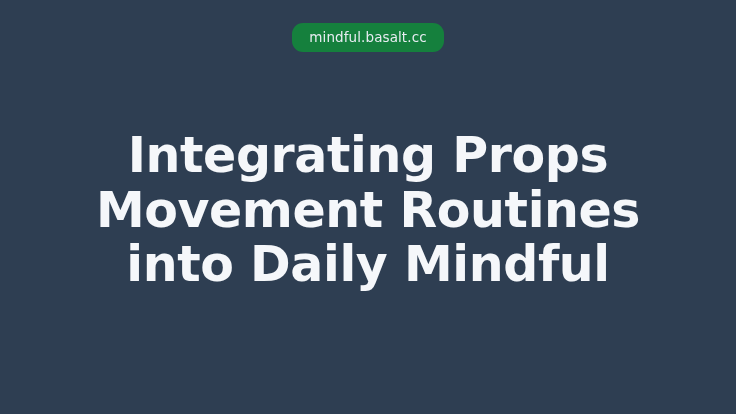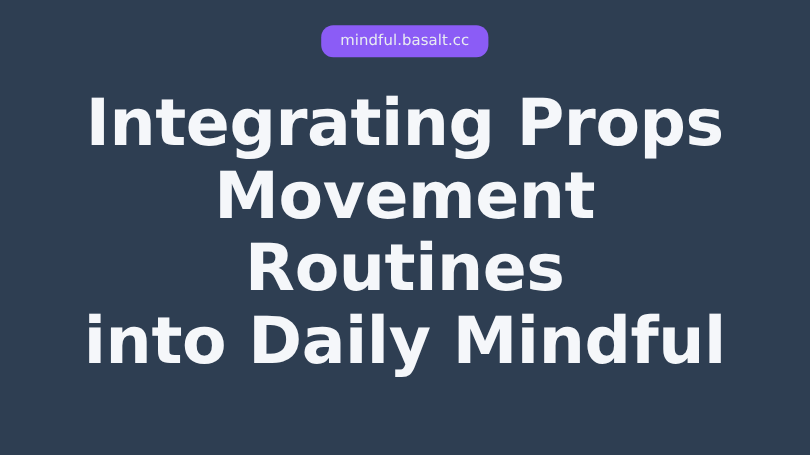--- a/index.html
+++ b/index.html
@@ -36,21 +36,21 @@
     justify-content: center;
   }
 
   .domain-badge {
     display: inline-flex;
     align-items: center;
     justify-content: center;
     height: 29px;
     padding: 0 17px;
     border-radius: 11px;
-    background: #8b5cf6;
+    background: #15803d;
     color: #e8ecf2;
     font-family: "DejaVu Sans", sans-serif;
     font-size: 13.5px;
     font-weight: 400;
     letter-spacing: 0.1px;
     line-height: 1;
     white-space: nowrap;
   }
 
   
@@ -68,21 +68,21 @@
     box-sizing: border-box;
     pointer-events: none;
   }
 
   .headline {
     margin: 0;
     width: 620px;
     text-align: center;
     color: #f5f7fa;
     font-family: "DejaVu Sans", sans-serif;
-    font-size: 59px;
+    font-size: 49px;
     font-weight: 700;
     line-height: 1.12;
     letter-spacing: -0.4px;
     -webkit-font-smoothing: antialiased;
   }
 
   .headline .line {
     display: block;
   }
 </style>

